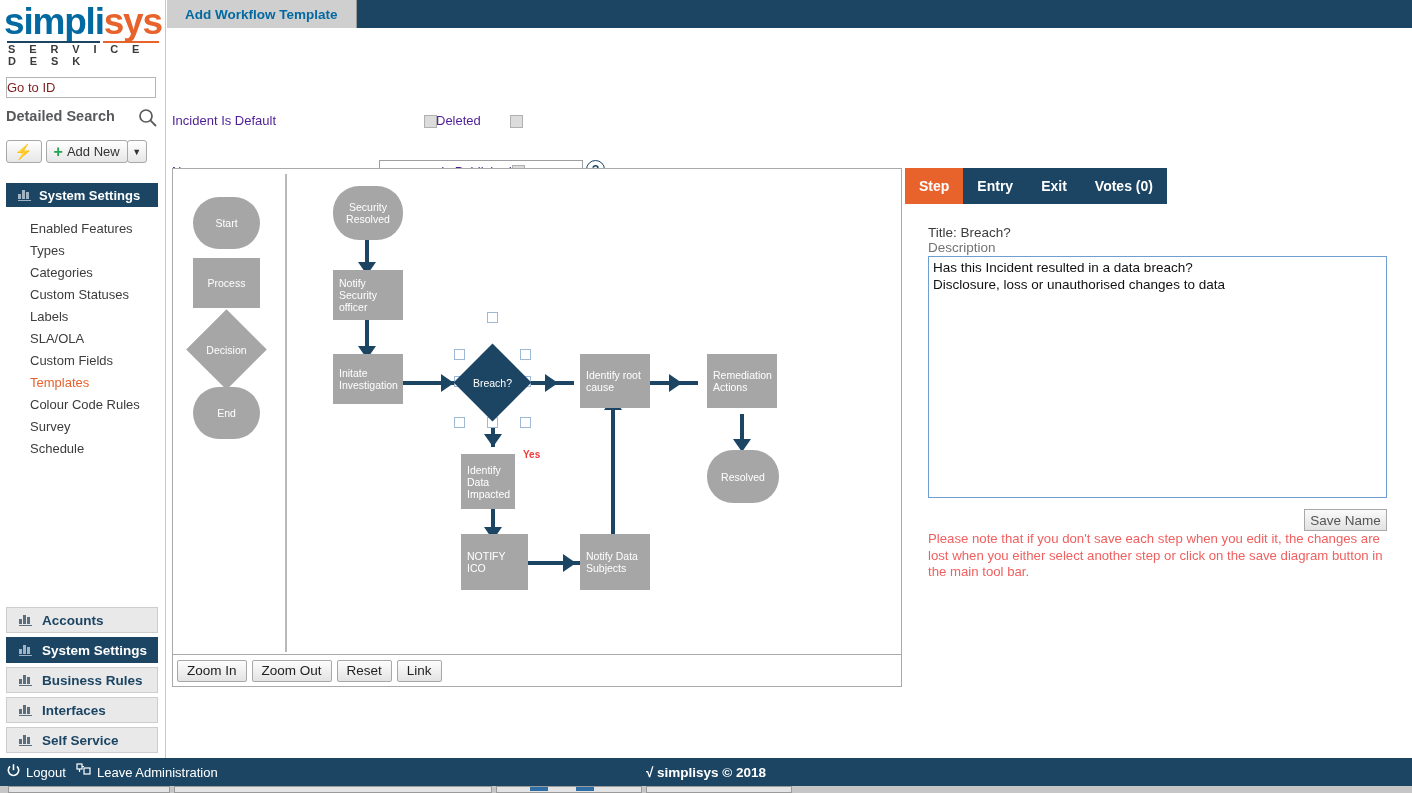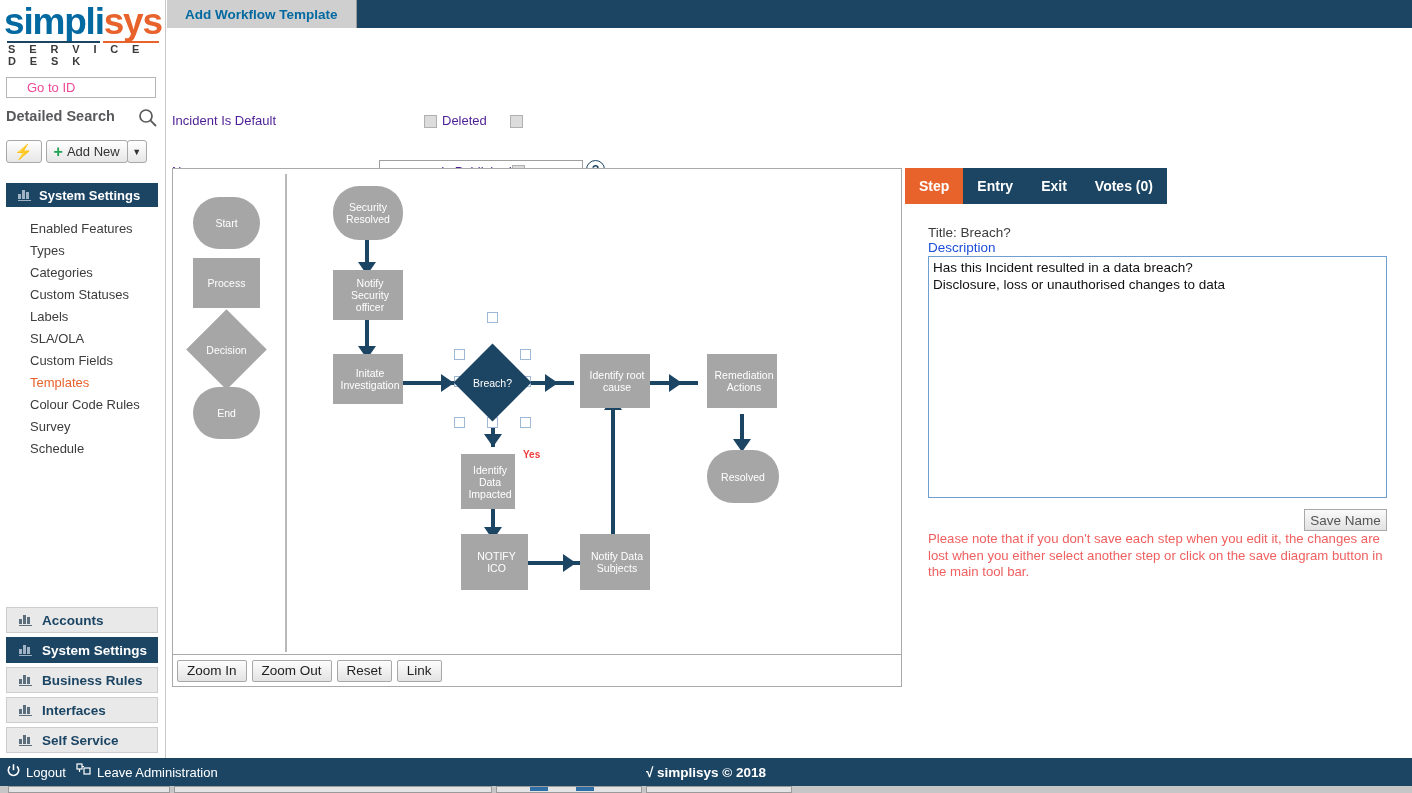--- a/index.html
+++ b/index.html
@@ -45,21 +45,21 @@
   .logo .rule .b { left:96px; width:56px; background:#e8622b; }
   .logo .l2 {
     position:absolute; left:4px; top:41px; width:156px;
     font-size: 11px; letter-spacing: 5.4px; color:#3b3b3b; font-weight: bold;
   }
 
   .gotoid {
     position: absolute; left: 6px; top: 77px; width: 150px; height: 21px;
     border: 1px solid #b4b4b4; background:#fff;
     font-family: "Liberation Sans", sans-serif; font-size: 13px;
-    padding: 0 20px; color: #ec4899;
+    padding: 0 0; color: #7f1d1d;
   }
   .detailed {
     position:absolute; left: 6px; top: 108px;
     font-size: 14.5px; font-weight: bold; color: #58595b;
   }
   .search-icon {
     position:absolute; left: 138px; top: 108px; width: 19px; height: 19px;
   }
   .btnrow { position:absolute; left:6px; top:140px; }
   .sbtn {
@@ -150,21 +150,21 @@
     height:22px; padding:0 9px; border:1px solid #a8a8a8; border-radius:2px;
     background:linear-gradient(#fdfdfd,#e3e3e3); font-size:13.5px; color:#222;
     display:flex; align-items:center; cursor:pointer;
   }
 
   .node { position:absolute; background:#a6a6a6; color:#fff; font-size:10.5px;
     display:flex; align-items:center; justify-content:center; text-align:center;
     line-height:12px; padding:2px; }
   .node.pal { font-size:10.5px; }
   .node.term { border-radius:26px; }
-  .node.left { justify-content:flex-start; text-align:center; padding-left:6px; }
+  .node.left { justify-content:flex-start; text-align:left; padding-left:6px; }
   .diamond { position:absolute; }
   .diamond .shape { width:100%; height:100%; background:#a6a6a6; transform: rotate(45deg); }
   .diamond.sel .shape { background:#1c4564; }
   .diamond .txt { position:absolute; inset:0; display:flex; align-items:center; justify-content:center;
     color:#fff; font-size:10.5px; }
 
   .edge { position:absolute; background:#1c4564; }
   .arrow { position:absolute; width:0; height:0; }
   .arrow.down { border-left:9px solid transparent; border-right:9px solid transparent; border-top:13px solid #1c4564; }
   .arrow.up { border-left:9px solid transparent; border-right:9px solid transparent; border-bottom:13px solid #1c4564; }
@@ -173,21 +173,21 @@
   .yeslbl { position:absolute; color:#ee3b3b; font-size:10px; font-weight:bold; }
 
   
   .rightpanel { position:absolute; left:905px; top:168px; width:500px; height:430px; }
   .tabstrip { position:absolute; left:0; top:0; height:36px; background:#1c4564; display:flex; }
   .tabstrip .tb { height:36px; padding:0 14px; display:flex; align-items:center;
     color:#fff; font-size:14px; font-weight:bold; cursor:pointer; }
   .tabstrip .tb.active { background:#e8622b; }
 
   .title-line { position:absolute; left:23px; top:57px; font-size:13.5px; color:#3c3c3c; }
-  .desc-line { position:absolute; left:23px; top:72px; font-size:13.5px; color:#1d4ed8; }
+  .desc-line { position:absolute; left:23px; top:72px; font-size:13.5px; color:#737373; }
   .desc-box {
     position:absolute; left:23px; top:88px; width:459px; height:242px;
     border:1px solid #6f9fd0; background:#fff; padding:2px 4px;
     font-family:"Liberation Sans",sans-serif; font-size:13.5px; color:#111;
     line-height:17px; resize:none; outline:none; overflow:hidden;
   }
   .savestep {
     position:absolute; left:399px; top:341px; width:83px; height:22px;
     border:1px solid #a8a8a8; background:linear-gradient(#fafafa,#e2e2e2);
     font-size:13.5px; color:#555; display:flex; align-items:center; justify-content:center; cursor:pointer;
@@ -332,21 +332,21 @@
           <i></i>
           <i></i>
         </span>
       <span>Self Service</span>
     </div>
   </div>
 
   <div class="formarea">
     <div class="lbl" style="left:5px; top:85px;">Incident Is Default</div>
     <div class="chk" style="left:257px; top:87px;"></div>
-    <div class="lbl" style="left:275px; top:85px;">Deleted</div>
+    <div class="lbl" style="left:269px; top:85px;">Deleted</div>
     <div class="chk" style="left:343px; top:87px;"></div>
 
     <div class="lbl" style="left:5px; top:136px;">Name</div>
     <input class="namefield" value="" style="">
     <div class="qmark">?</div>
     <div class="lbl" style="left:274px; top:136px;">Is Published</div>
     <div class="chk" style="left:345px; top:137px;"></div>
   </div>
 
   <div class="diagrampanel">

